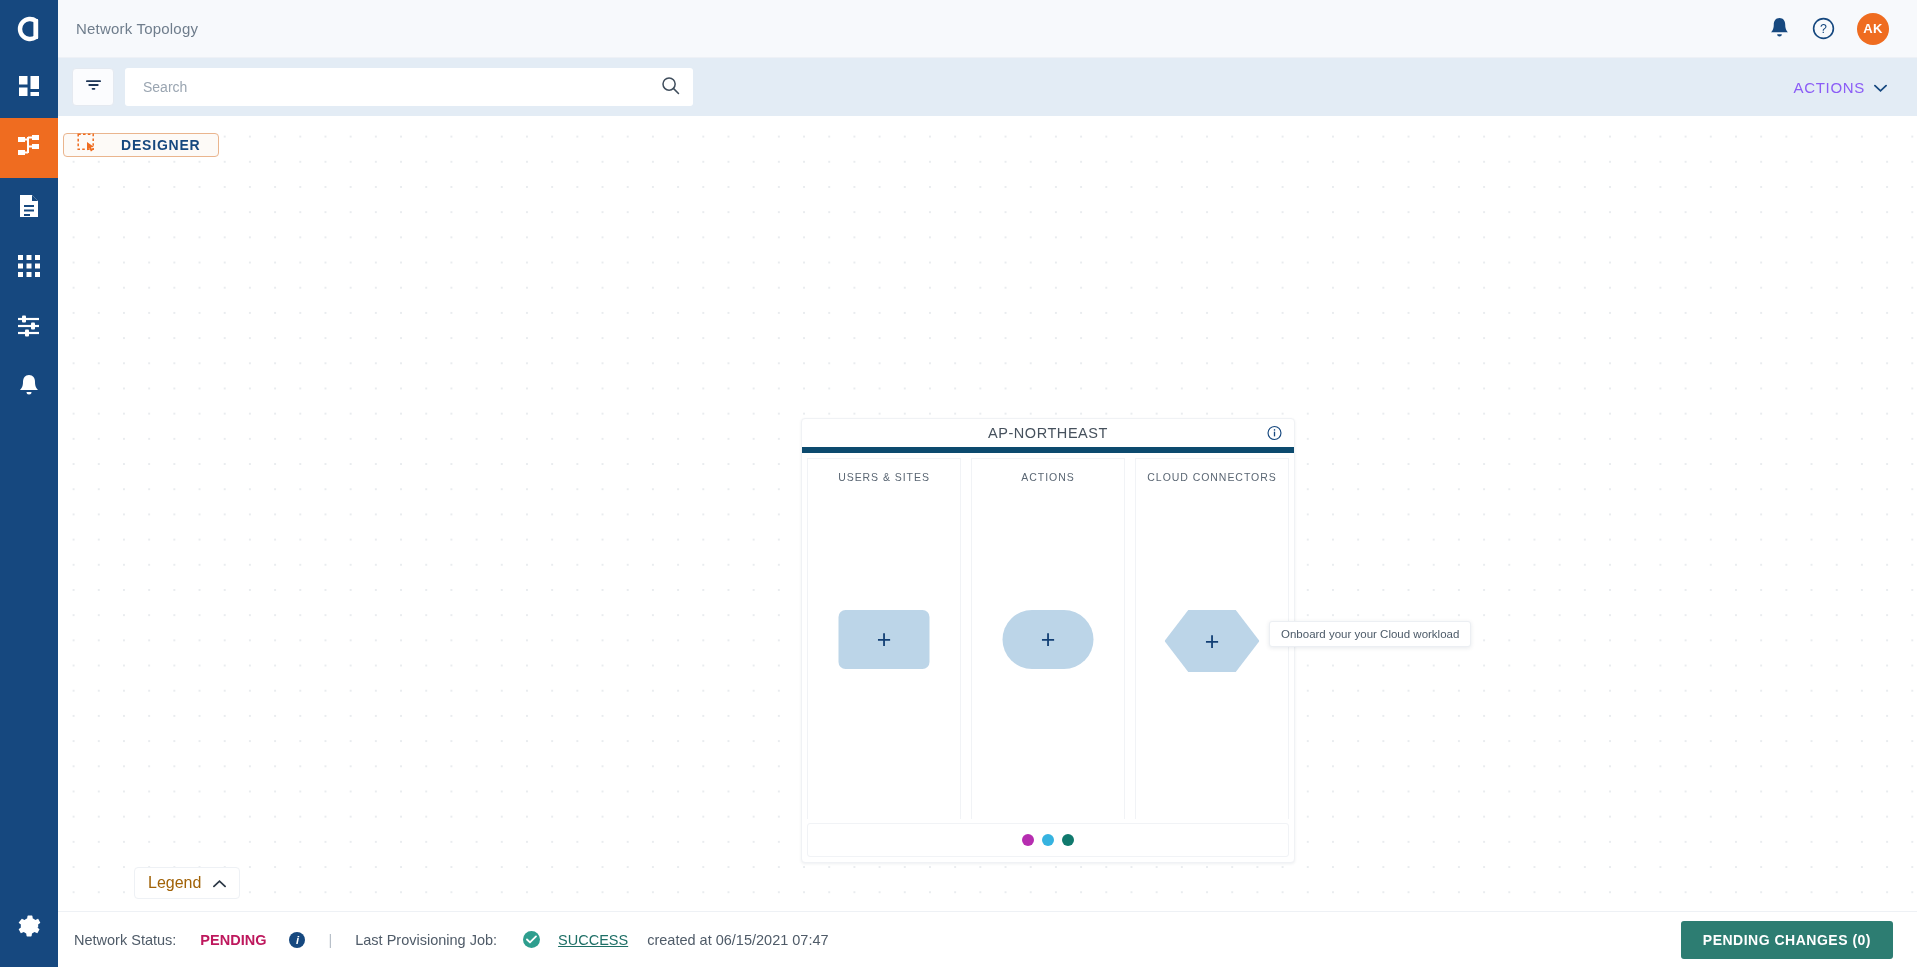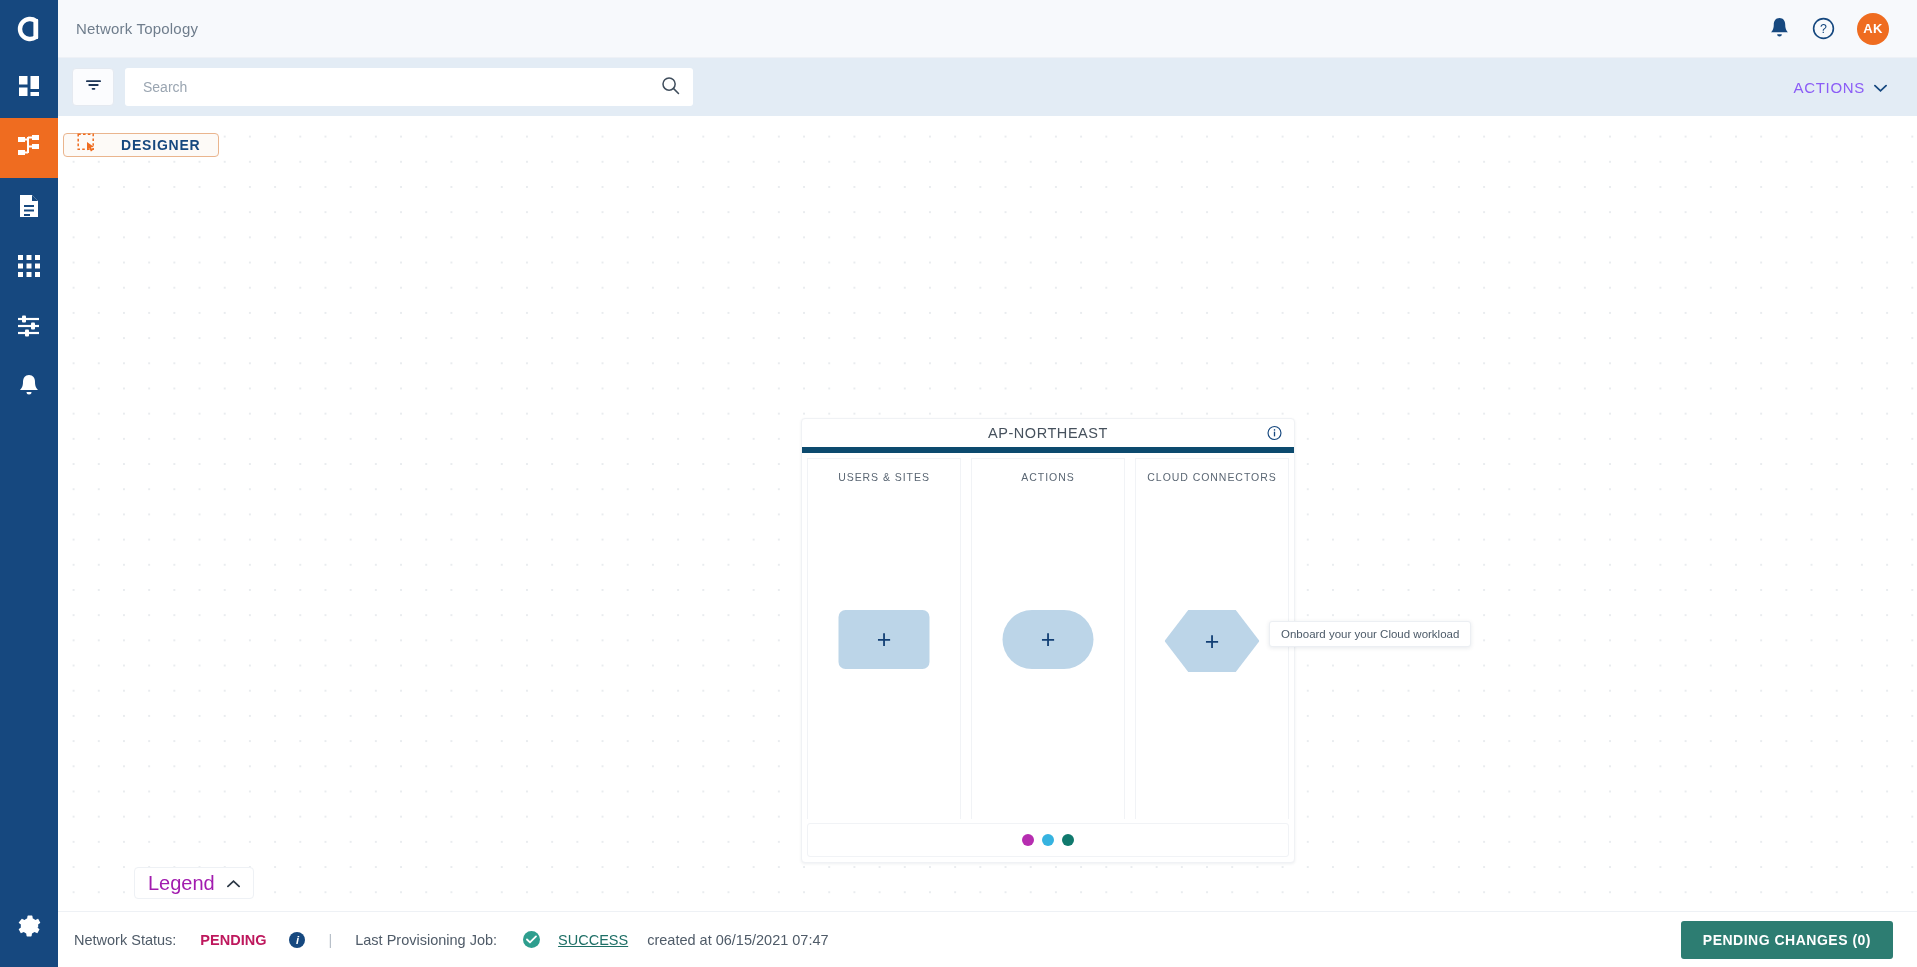--- a/index.html
+++ b/index.html
@@ -162,21 +162,21 @@
     white-space: nowrap; z-index: 20;
   }
 
   
   .legend {
     position: absolute; left: 76px; bottom: 12px;
     height: 32px; padding: 0 13px;
     background: #ffffff; border: 1px solid #eef1f5; border-radius: 4px;
     display: flex; align-items: center; gap: 12px; cursor: pointer;
   }
-  .legend .lbl { font-size: 20px; color: #a21caf; }
+  .legend .lbl { font-size: 16px; color: #a16207; }
 
   
   .statusbar {
     height: 56px; background: #ffffff; border-top: 1px solid #eef1f5;
     display: flex; align-items: center; padding: 0 24px 0 16px;
     flex: 0 0 56px; position: relative; z-index: 30;
   }
   .status-text { font-size: 14.5px; color: #4f5b68; display: flex; align-items: center; gap: 14px; }
   .status-text .pending { font-weight: 700; color: #be185d; margin-left: 10px; }
   .status-text .sep { margin: 0 9px; color: #b7bfc8; }

